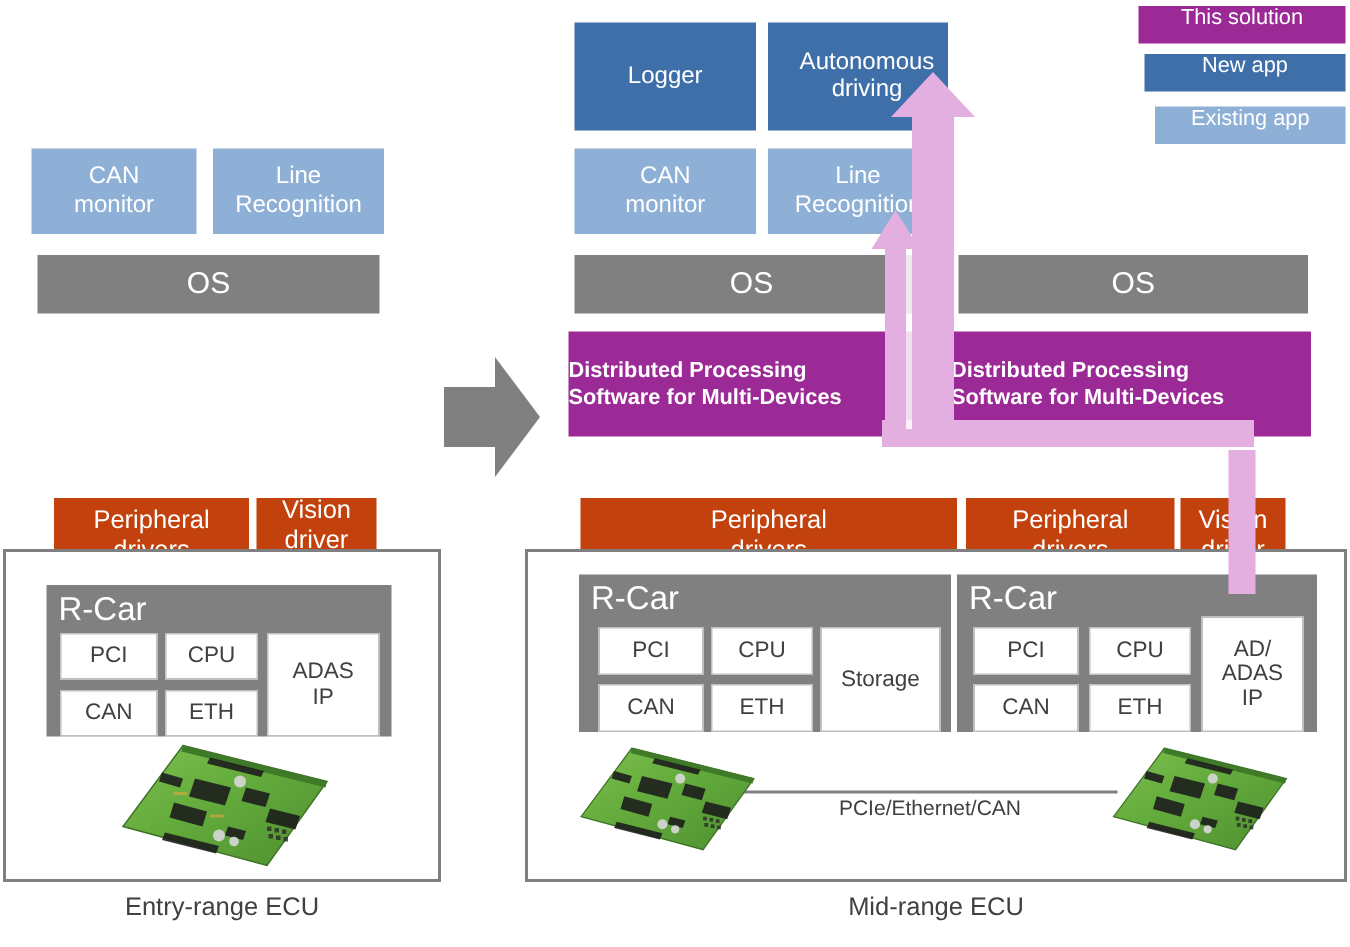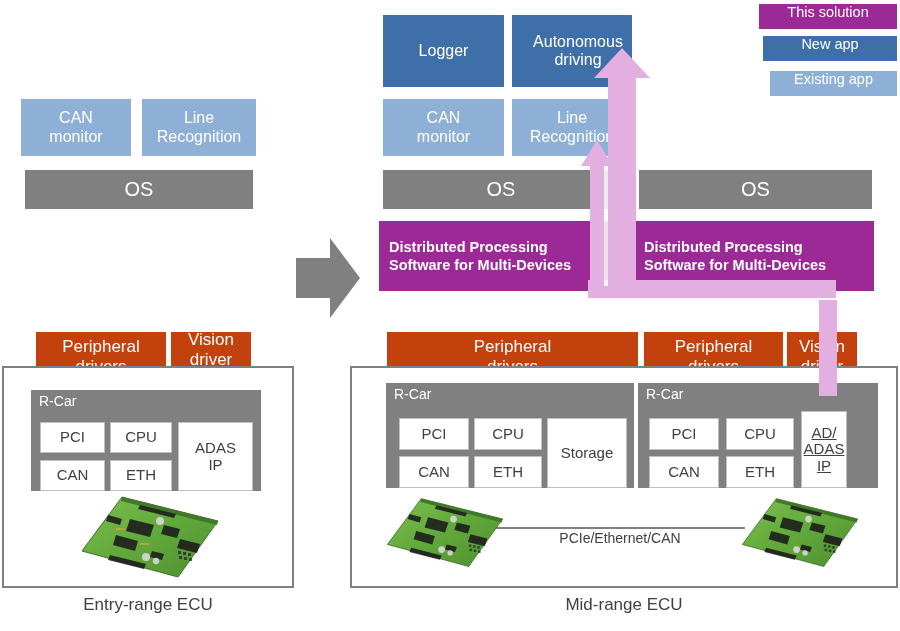--- a/index.html
+++ b/index.html
@@ -48,21 +48,20 @@
     font-size: 20px;
   }
   
   .dps {
     background: #9c2a96;
     color: #ffffff;
     font-size: 14.5px;
     font-weight: bold;
     justify-content: flex-start;
     text-align: left;
-    padding-left: 10px;
     line-height: 1.25;
   }
   
   .driver {
     background: #c2410c;
     color: #ffffff;
     font-size: 17px;
     margin-top: 27px;
   }
   
@@ -76,21 +75,21 @@
   .rcar {
     position: absolute;
     box-sizing: border-box;
     background: #808080;
   }
   .rcar-title {
     position: absolute;
     left: 8px;
     top: 3px;
     color: #ffffff;
-    font-size: 14px;
+    font-size: 22px;
   }
   .chip {
     position: absolute;
     box-sizing: border-box;
     background: #ffffff;
     border: 1px solid #bfbfbf;
     display: flex;
     align-items: center;
     justify-content: center;
     text-align: center;
@@ -321,21 +320,21 @@
     </div>
     <div class="chip" style="left:88px; top:35px; width:68px; height:32px;">
       <span>CPU</span>
     </div>
     <div class="chip" style="left:11px; top:73px; width:70px; height:32px;">
       <span>CAN</span>
     </div>
     <div class="chip" style="left:88px; top:73px; width:68px; height:32px;">
       <span>ETH</span>
     </div>
-    <div class="chip" style="left:163px; top:28px; width:46px; height:77px;text-decoration:underline;">
+    <div class="chip" style="left:163px; top:28px; width:68px; height:77px;">
       <span style="white-space: pre-line;">AD/
 ADAS
 IP</span>
     </div>
   </div>
 
   <div class="link-line" style="left:490px; top:527px; width:255px;"></div>
   <div class="link-label" style="left:510px; top:530px; width:220px;">
     <span>PCIe/Ethernet/CAN</span>
   </div>

